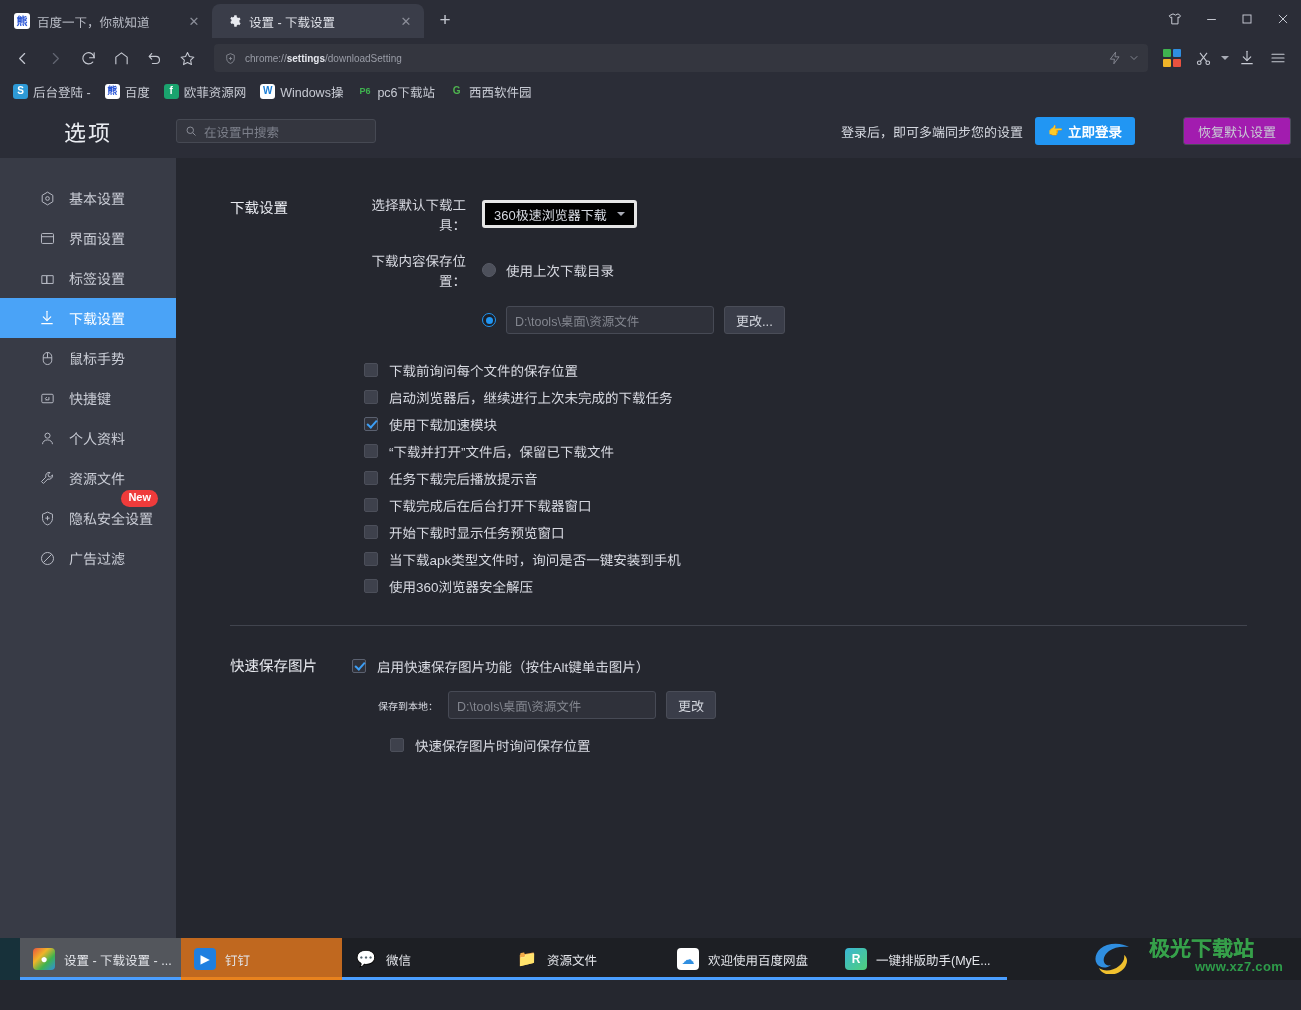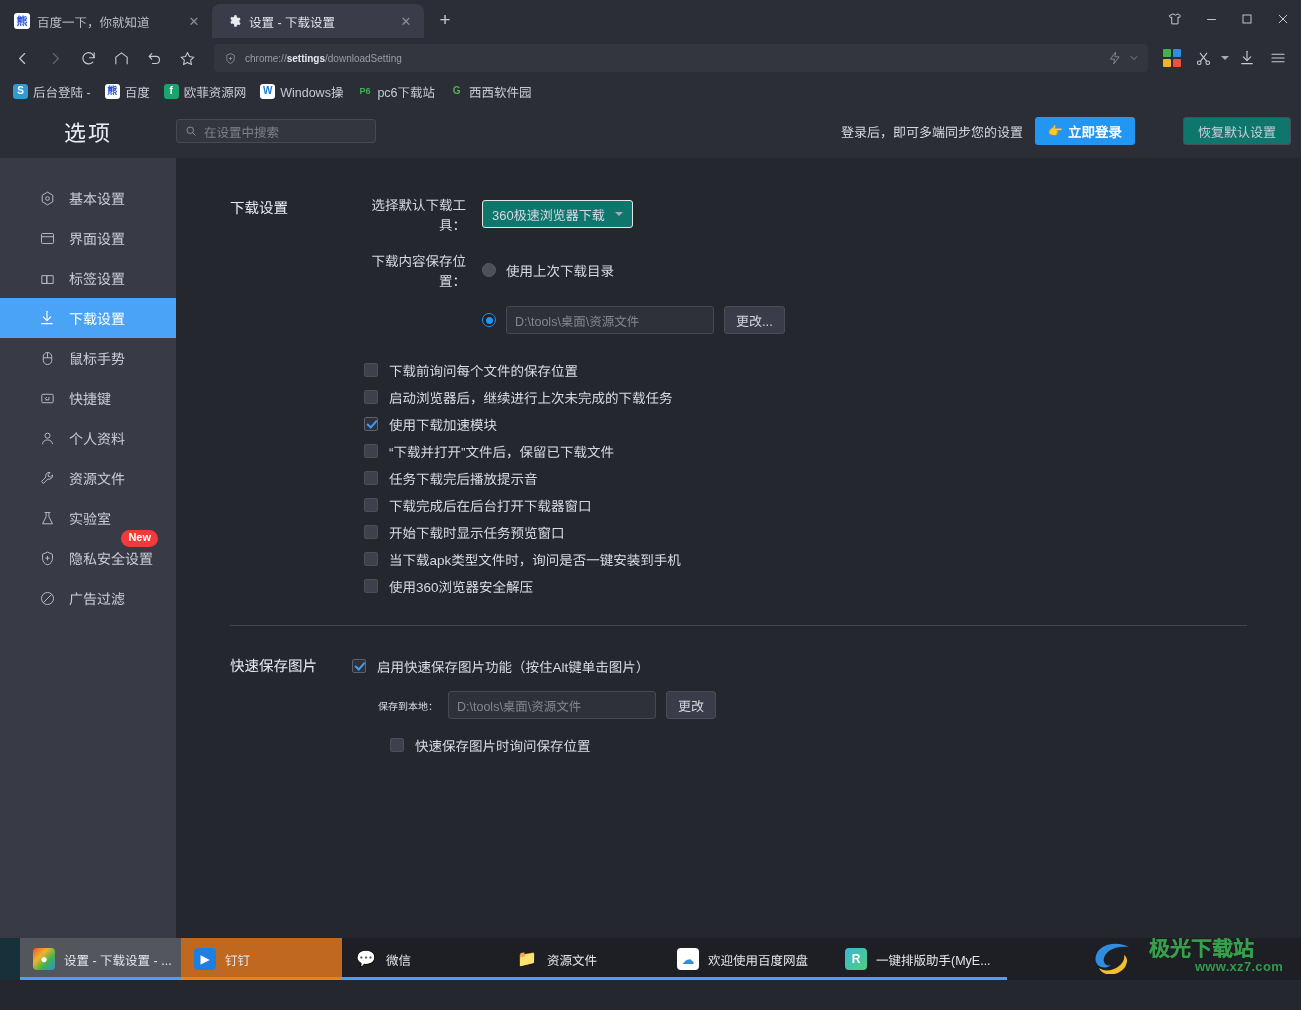--- a/index.html
+++ b/index.html
@@ -140,21 +140,21 @@
   .sync-note { font-size: 13px; color: #d4d7df; }
   .login-btn {
     background: #2196f3; color: #fff; border: none;
     height: 28px; padding: 0 13px; border-radius: 3px;
     font-size: 13.5px; font-weight: bold;
     display: flex; align-items: center; gap: 5px;
     font-family: inherit; cursor: pointer;
   }
   .login-btn .hand { font-size: 12px; }
   .restore-btn {
-    background: #0f766e; color: #c8cbd4;
+    background: #a21caf; color: #c8cbd4;
     border: 1px solid #4a4d58; height: 28px; padding: 0 14px;
     border-radius: 3px; font-size: 13px; font-family: inherit;
     margin-left: 36px; cursor: pointer;
   }
 
   .body-row { display: flex; height: 822px; }
 
   
   .sidebar {
     width: 176px; flex: 0 0 176px; background: #383b46;
@@ -192,21 +192,21 @@
     font-size: 14.5px; color: #e8eaf0; padding-top: 2px;
   }
   .section-body { flex: 1 1 auto; }
 
   .frow { display: flex; align-items: center; margin-bottom: 16px; }
   .frow-label {
     width: 130px; flex: 0 0 130px; text-align: right;
     font-size: 13.5px; color: #d8dae2; padding-right: 16px;
   }
   .select-box {
-    background: #0f766e; border: 1px solid #e5e5e5; border-radius: 3px;
+    background: #000000; border: 3px solid #e5e5e5; border-radius: 3px;
     height: 28px; min-width: 133px; padding: 0 9px;
     display: flex; align-items: center; gap: 10px;
     font-size: 13px; color: #d6d9e1; cursor: pointer;
   }
   .caret { border-left: 4px solid transparent; border-right: 4px solid transparent; border-top: 4.5px solid #a8abb5; }
 
   .radio {
     width: 14px; height: 14px; flex: 0 0 14px; border-radius: 50%;
     background: #4d505b; border: 1px solid #585b66;
     display: inline-flex; align-items: center; justify-content: center;
@@ -556,29 +556,20 @@
 
       <div class="side-item">
         <span class="side-ico">
           <svg width="17" height="17" viewBox="0 0 24 24" fill="none" stroke="#b7bac4" stroke-width="1.4" stroke-linejoin="round">
               <path d="M15.5 3.5a5 5 0 00-5.8 6.6L3.5 16.3 6.2 19l6.2-6.2a5 5 0 006.6-5.8l-2.9 2.9-2.6-.7-.7-2.6z"></path>
             </svg>
         </span>
         <span>资源文件</span>
       </div>
 
-      <div class="side-item">
-        <span class="side-ico">
-          <svg width="17" height="17" viewBox="0 0 24 24" fill="none" stroke="#b7bac4" stroke-width="1.4" stroke-linejoin="round">
-              <line x1="8" y1="3.5" x2="16" y2="3.5"></line>
-              <path d="M10 3.5v6L5 19.5h14L14 9.5v-6"></path>
-            </svg>
-        </span>
-        <span>实验室</span>
-      </div>
 
       <div class="side-item">
         <span class="side-ico">
           <svg width="17" height="17" viewBox="0 0 24 24" fill="none" stroke="#b7bac4" stroke-width="1.4">
               <path d="M12 3l7 3v6c0 4.5-3 7.8-7 9-4-1.2-7-4.5-7-9V6z"></path>
               <line x1="12" y1="8.5" x2="12" y2="14.5"></line>
               <line x1="9" y1="11.5" x2="15" y2="11.5"></line>
             </svg>
         </span>
         <span>隐私安全设置</span>

